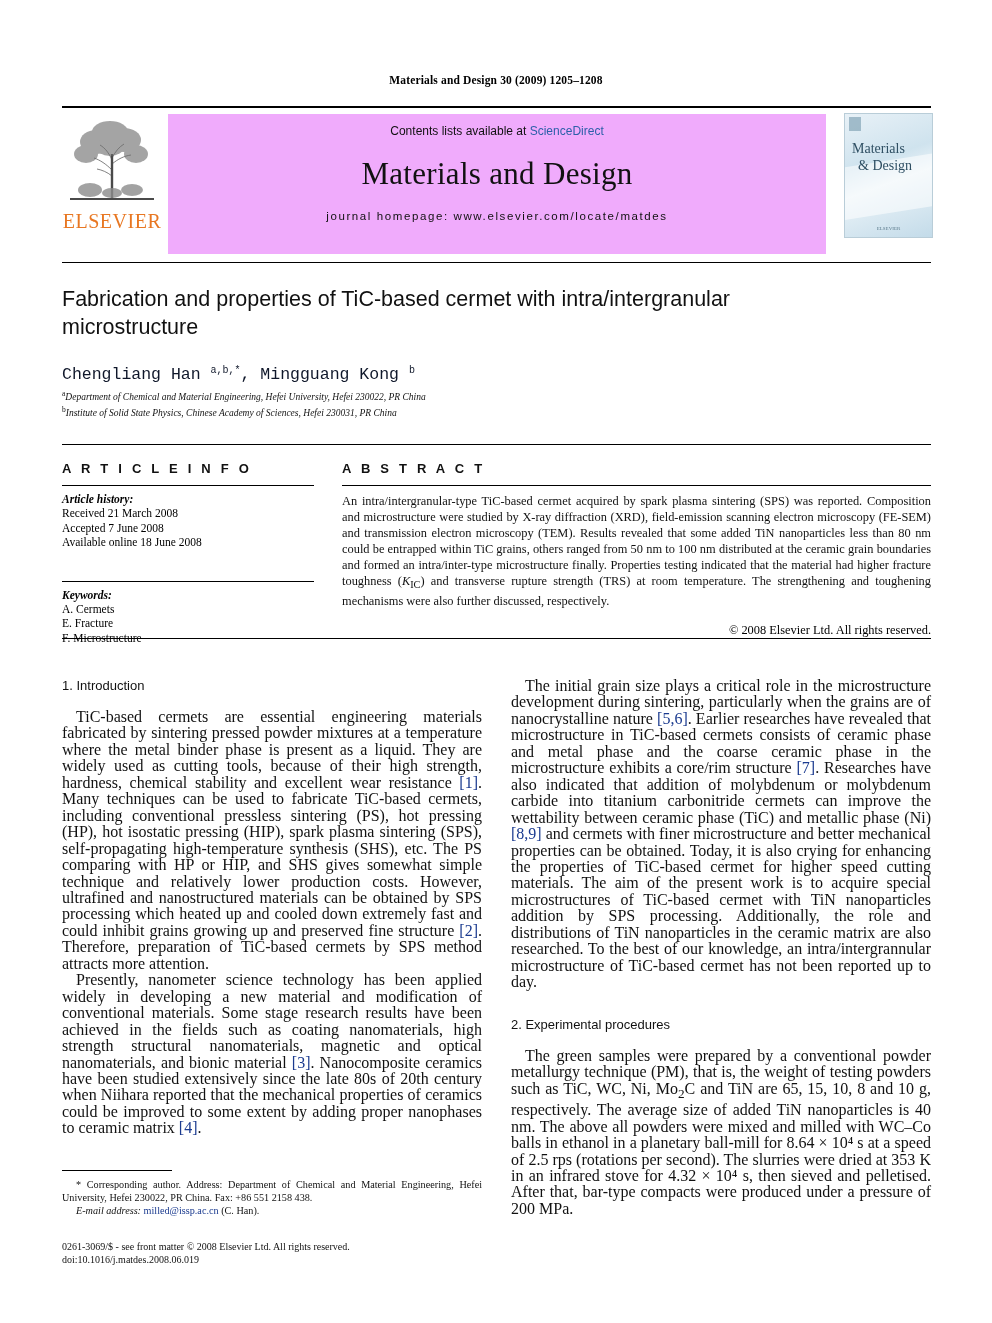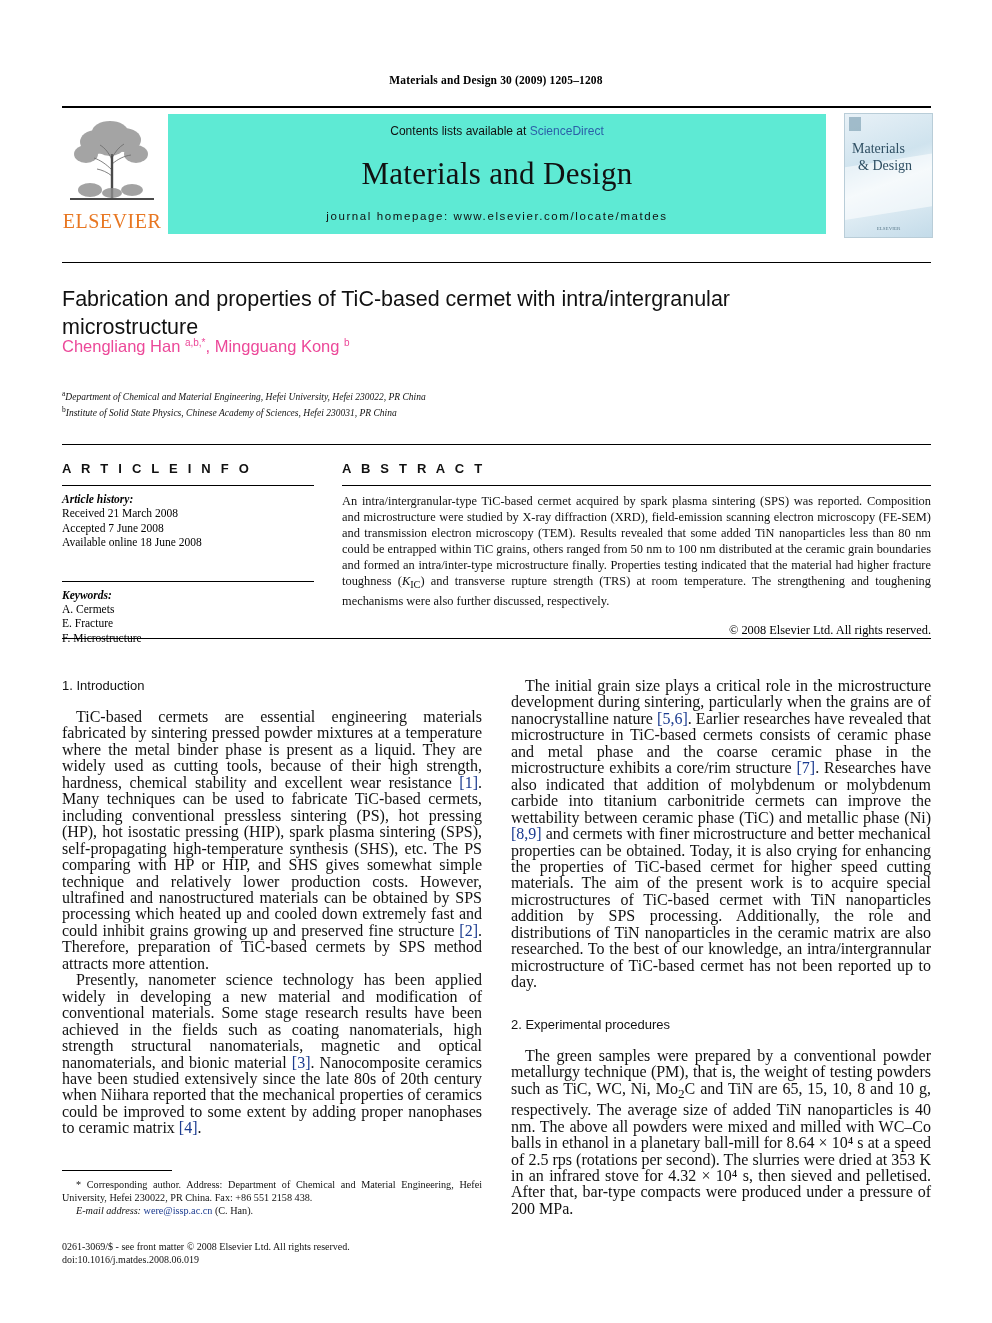--- a/index.html
+++ b/index.html
@@ -62,22 +62,22 @@
     color: #E87722;
     font-family: "Liberation Serif", serif;
     font-size: 20px;
     letter-spacing: 0.5px;
     line-height: 22px;
   }
   .grey-band {
     position: absolute;
     left: 106px; top: 6px;
     width: 658px;
-    height: 120px;
-    background: #5eead4;
+    height: 140px;
+    background: #f0abfc;
   }
   .contents-line {
     position: absolute;
     left: 0; top: 10px;
     width: 658px;
     text-align: center;
     font-family: "Liberation Sans", sans-serif;
     font-size: 12px;
     color: #111;
   }
@@ -159,25 +159,25 @@
     position: absolute;
     left: 62px; top: 285px;
     width: 800px;
     font-family: "Liberation Sans", sans-serif;
     font-size: 21.5px;
     line-height: 28px;
     color: #111;
   }
   .authors {
     position: absolute;
-    left: 62px; top: 336px;
+    left: 62px; top: 364px;
     width: 800px;
-    font-family: Liberation Sans, sans-serif;
+    font-family: Liberation Mono, monospace;
     font-size: 16.5px;
-    color: #ec4899;
+    color: #0f172a;
   }
   .authors sup { font-size: 10px; }
   .affils {
     position: absolute;
     left: 62px; top: 388px;
     width: 820px;
     font-size: 9.5px;
     font-style: italic;
     line-height: 12.5px;
     color: #111;
@@ -411,21 +411,21 @@
   </div>
 
   <div class="foot-rule"></div>
   <div class="footnote">
     <div>
       <span class="fn-star">*</span>
       <span>Corresponding author. Address: Department of Chemical and Material Engineering, Hefei University, Hefei 230022, PR China. Fax: +86 551 2158 438.</span>
     </div>
     <div class="fn-star">
       <span class="em">E-mail address:</span>
-      <a class="mail" href="#">were@issp.ac.cn</a>
+      <a class="mail" href="#">milled@issp.ac.cn</a>
       <span>(C. Han).</span>
     </div>
   </div>
 
   <div class="imprint">
     <div>0261-3069/$ - see front matter © 2008 Elsevier Ltd. All rights reserved.</div>
     <div>doi:10.1016/j.matdes.2008.06.019</div>
   </div>
 
 </div>

